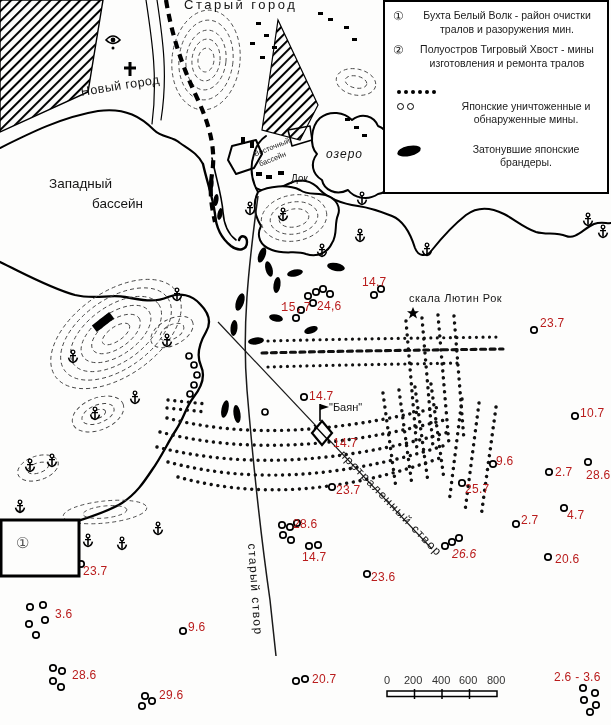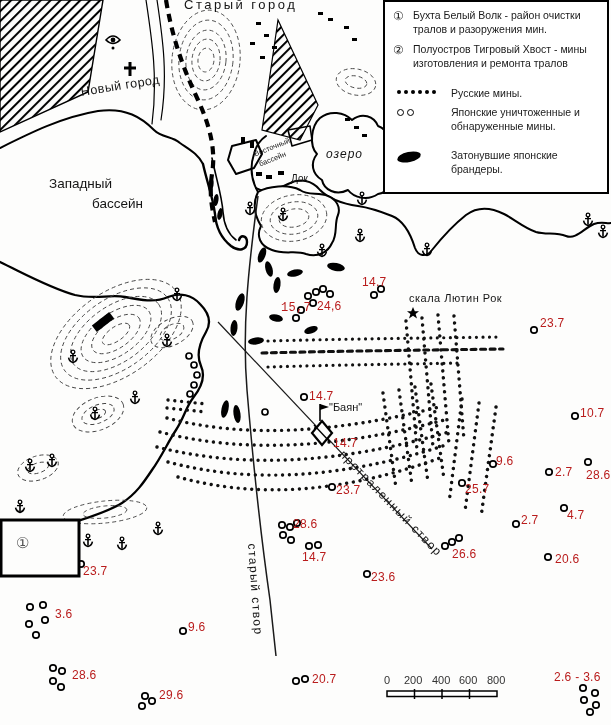--- a/index.html
+++ b/index.html
@@ -9,21 +9,21 @@
   .map-label{position:absolute;transform-origin:left top;white-space:pre;color:#151515;line-height:1;}
   .date-marker{position:absolute;font-size:12px;color:#b91c1c;letter-spacing:.3px;white-space:pre;line-height:1;}
   .tick-label{position:absolute;font-size:11px;color:#333;line-height:1;}
   #area-marker-1{position:absolute;left:16px;top:534px;font-size:15px;color:#555;}
   
   #legend{position:absolute;left:383px;top:0;width:226px;height:194px;background:#fff;
           border:2px solid #000;box-sizing:border-box;padding:7px 6px 4px 8px;
           font-size:10.5px;color:#1a1a1a;line-height:1.3;}
   .leg-row{display:flex;align-items:flex-start;margin-bottom:7px;}
   .leg-num{flex:none;width:20px;font-size:12px;padding-top:0;}
-  .leg-text{flex:1;}
+  .leg-text{flex:1;text-align:center;}
   .leg-sym-row{display:flex;align-items:flex-start;margin-bottom:6px;}
   .sym-col{flex:none;width:54px;display:flex;align-items:center;gap:3px;padding-top:3px;padding-left:4px;}
   .ldot{width:4px;height:4px;background:#000;border-radius:50%;flex:none;}
   .lcirc{width:5px;height:5px;border:1.6px solid #000;border-radius:50%;flex:none;background:#fff;}
   .lblob{width:24px;height:10px;background:#000;border-radius:50%;transform:rotate(-12deg);flex:none;}
   .gap-lg{margin-top:16px;}
 </style>
 </head>
 <body>
 
@@ -308,21 +308,20 @@
   </div>
   <div class="leg-sym-row gap-lg">
     <span class="sym-col">
       <i class="ldot"></i>
           <i class="ldot"></i>
           <i class="ldot"></i>
           <i class="ldot"></i>
           <i class="ldot"></i>
           <i class="ldot"></i>
     </span>
-    <span class="leg-text">Русские мины.</span>
   </div>
   <div class="leg-sym-row">
     <span class="sym-col">
       <i class="lcirc"></i>
           <i class="lcirc"></i>
     </span>
     <span class="leg-text">Японские уничтоженные и обнаруженные мины.</span>
   </div>
   <div class="leg-sym-row gap-lg">
     <span class="sym-col">
@@ -356,21 +355,21 @@
       <div class="date-marker" style="left: 333px; top: 437px;">14.7</div>
       <div class="date-marker" style="left: 336px; top: 484px;">23.7</div>
       <div class="date-marker" style="left: 465px; top: 483px;">25.7</div>
       <div class="date-marker" style="left: 496px; top: 455px;">9.6</div>
       <div class="date-marker" style="left: 555px; top: 466px;">2.7</div>
       <div class="date-marker" style="left: 586px; top: 469px;">28.6</div>
       <div class="date-marker" style="left: 567px; top: 509px;">4.7</div>
       <div class="date-marker" style="left: 521px; top: 514px;">2.7</div>
       <div class="date-marker" style="left: 293px; top: 518px;">28.6</div>
       <div class="date-marker" style="left: 302px; top: 551px;">14.7</div>
-      <div class="date-marker" style="left: 452px; top: 548px;">26.6</div>
+      <div class="date-marker" style="left: 452px; top: 548px; font-style: italic;">26.6</div>
       <div class="date-marker" style="left: 555px; top: 553px;">20.6</div>
       <div class="date-marker" style="left: 371px; top: 571px;">23.6</div>
       <div class="date-marker" style="left: 83px; top: 565px;">23.7</div>
       <div class="date-marker" style="left: 55px; top: 608px;">3.6</div>
       <div class="date-marker" style="left: 188px; top: 621px;">9.6</div>
       <div class="date-marker" style="left: 72px; top: 669px;">28.6</div>
       <div class="date-marker" style="left: 159px; top: 689px;">29.6</div>
       <div class="date-marker" style="left: 312px; top: 673px; text-align: center;">20.7</div>
       <div class="date-marker" style="left: 554px; top: 671px;">2.6 - 3.6</div>
       <div class="tick-label" style="left: 384px; top: 675px;">0</div>

